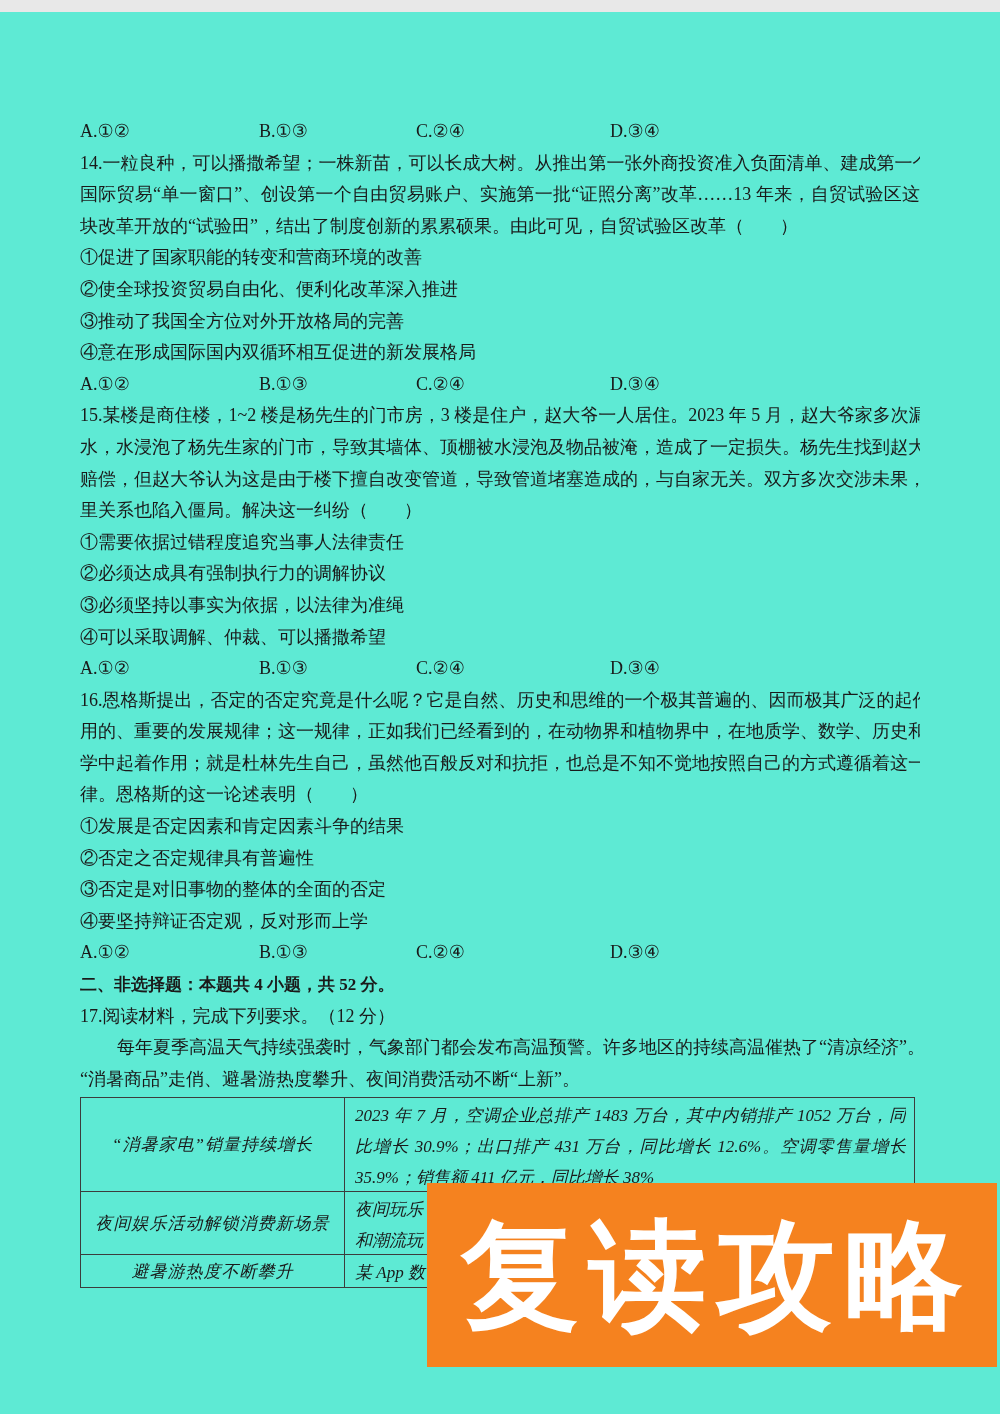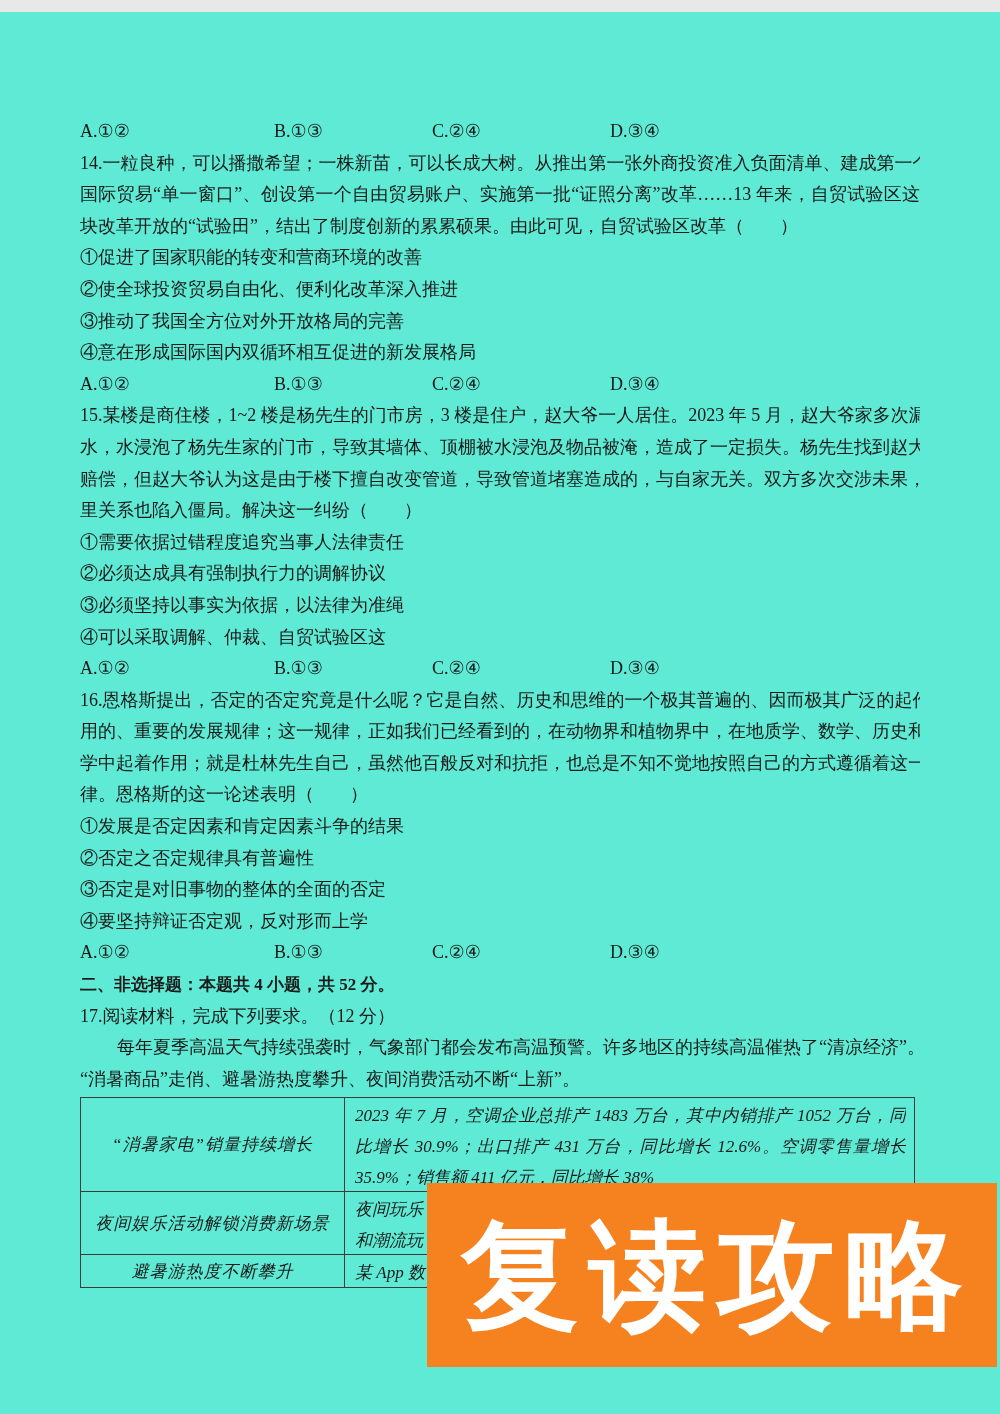--- a/index.html
+++ b/index.html
@@ -18,22 +18,22 @@
   }
   .line{
     height:31.6px; line-height:31.6px;
     font-size:18px;
     white-space:nowrap; overflow:hidden;
   }
   .fill{ text-align:justify; text-align-last:justify; }
   .opts{ position:relative; }
   .opts span{ position:absolute; top:0; }
   .opts span:nth-child(1){ left:0; }
-  .opts span:nth-child(2){ left:194px; }
-  .opts span:nth-child(3){ left:352px; }
+  .opts span:nth-child(2){ left:179px; }
+  .opts span:nth-child(3){ left:336px; }
   .opts span:nth-child(4){ left:530px; }
   .section-heading{
     font-weight:bold; font-size:17px;
   }
   .indent{ text-indent:37px; }
   
   #material-table{
     width:833px;
     border:1.5px solid #3c3c3c;
     border-collapse:collapse;
@@ -107,21 +107,21 @@
       <span>D.③④</span>
     </div>
 
     <div class="line fill">15.某楼是商住楼，1~2 楼是杨先生的门市房，3 楼是住户，赵大爷一人居住。2023 年 5 月，赵大爷家多次漏</div>
     <div class="line fill">水，水浸泡了杨先生家的门市，导致其墙体、顶棚被水浸泡及物品被淹，造成了一定损失。杨先生找到赵大爷</div>
     <div class="line fill">赔偿，但赵大爷认为这是由于楼下擅自改变管道，导致管道堵塞造成的，与自家无关。双方多次交涉未果，邻</div>
     <div class="line">里关系也陷入僵局。解决这一纠纷（　　）</div>
     <div class="line">①需要依据过错程度追究当事人法律责任</div>
     <div class="line">②必须达成具有强制执行力的调解协议</div>
     <div class="line">③必须坚持以事实为依据，以法律为准绳</div>
-    <div class="line">④可以采取调解、仲裁、自贸试验区这</div>
+    <div class="line">④可以采取调解、仲裁、可以播撒希望</div>
     <div class="line opts">
       <span>A.①②</span>
       <span>B.①③</span>
       <span>C.②④</span>
       <span>D.③④</span>
     </div>
 
     <div class="line fill">16.恩格斯提出，否定的否定究竟是什么呢？它是自然、历史和思维的一个极其普遍的、因而极其广泛的起作</div>
     <div class="line fill">用的、重要的发展规律；这一规律，正如我们已经看到的，在动物界和植物界中，在地质学、数学、历史和哲</div>
     <div class="line fill">学中起着作用；就是杜林先生自己，虽然他百般反对和抗拒，也总是不知不觉地按照自己的方式遵循着这一规</div>

